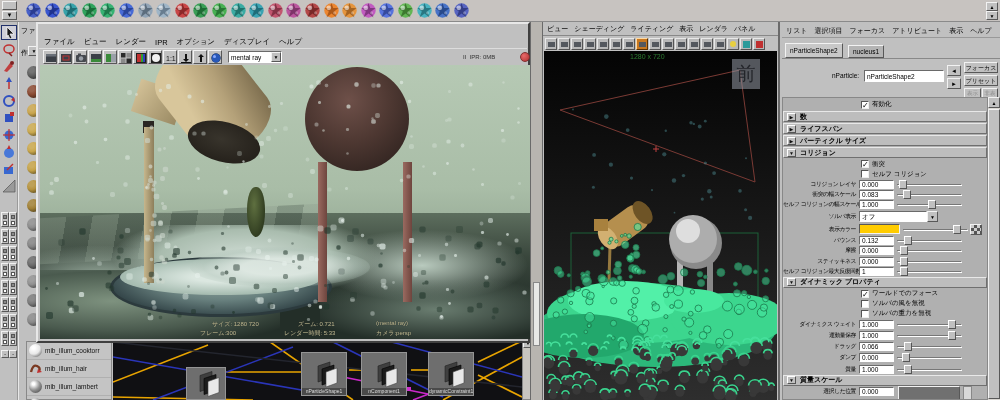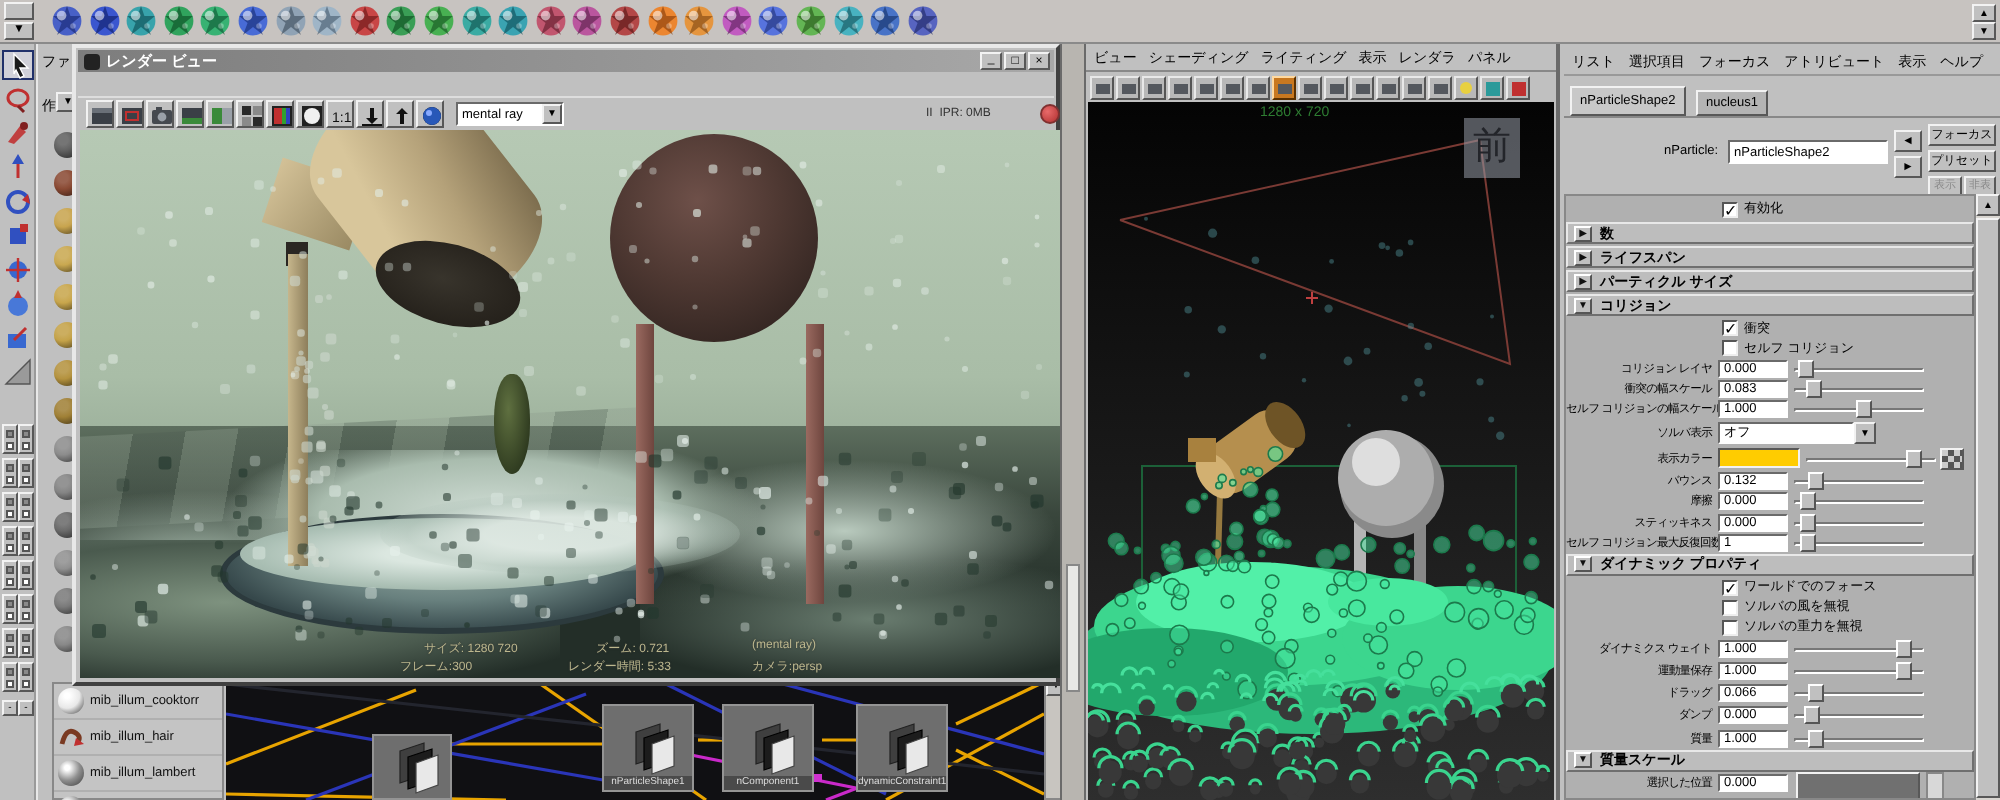--- a/index.html
+++ b/index.html
@@ -819,29 +819,29 @@
         <path d="M149.4 291.9 a4.1 4.1 0 0 1 8.3 0" fill="none" stroke="#46e09c" stroke-width="1.6"></path>
         <path d="M109.3 287.8 a3.5 3.5 0 0 1 7.0 0" fill="none" stroke="#46e09c" stroke-width="1.6"></path>
         <path d="M76.6 298.4 a2.5 2.5 0 0 1 5.0 0" fill="none" stroke="#46e09c" stroke-width="1.6"></path>
       </svg>
     <div class="abs" style="left:86px;top:2px;color:#2e7d32;font-size:7px">1280 x 720</div>
     <div class="abs" style="left:188px;top:8px;width:28px;height:30px;background:rgba(150,155,165,0.55);color:#23252a;font-size:19px;text-align:center;line-height:30px">前</div>
   </div>
 </div>
 
 <div class="abs" id="render-window" style="left:36px;top:22px;width:494px;height:321px;background:#c0c0c0;border:2px solid;border-color:#e8e8e8 #404040 #404040 #e8e8e8;z-index:5">
-  <div class="abs" id="rv-title" style="left:1px;top:1px;width:488px;height:11px;background:linear-gradient(90deg,#7d7d7d,#a8a8a8);display:flex;align-items:center">
-    <div style="width:8px;height:8px;margin:0 3px;background:#222;border-radius:2px"></div>
-    <span style="color:#fff;font-size:7.5px;font-weight:bold">レンダー ビュー</span>
-    <div style="margin-left:auto;display:flex;gap:1px;padding-right:2px">
-      <div class="out" style="width:11px;height:9px;font-size:6px;text-align:center;line-height:6px">_</div>
-      <div class="out" style="width:11px;height:9px;font-size:6px;text-align:center;line-height:8px">□</div>
-      <div class="out" style="width:11px;height:9px;font-size:6px;text-align:center;line-height:8px">×</div>
-    </div>
-  </div>
+  <div class="abs" id="rv-menubar" style="left:1px;top:12px;width:488px;height:12px;display:flex;align-items:center;gap:9px;padding-left:5px">
+      <span class="menuitem f75">ファイル</span>
+      <span class="menuitem f75">ビュー</span>
+      <span class="menuitem f75">レンダー</span>
+      <span class="menuitem f75">IPR</span>
+      <span class="menuitem f75">オプション</span>
+      <span class="menuitem f75">ディスプレイ</span>
+      <span class="menuitem f75">ヘルプ</span>
+    </div>
   <div class="abs" id="rv-toolbar" style="left:1px;top:24px;width:488px;height:17px;border-top:1px solid #ddd">
     <div id="rv-toolbar-icons" style="position:absolute;left:4px;top:1px;height:15px;display:flex;gap:1px">
         <div class="out" style="width: 14px; height: 14px; position: relative; flex: 0 0 auto; overflow: hidden;"><svg width="14" height="13">
             <rect x="2" y="3" width="10" height="8" fill="#3a3f46"></rect>
             <rect x="2" y="3" width="10" height="2.5" fill="#6a7078"></rect>
           </svg></div>
         <div class="out" style="width: 14px; height: 14px; position: relative; flex: 0 0 auto; overflow: hidden;"><svg width="14" height="13">
             <rect x="2" y="3" width="10" height="8" fill="#3a3f46"></rect>
             <rect x="4" y="5" width="6" height="4" fill="none" stroke="#c03030" stroke-width="1"></rect>
           </svg></div>

